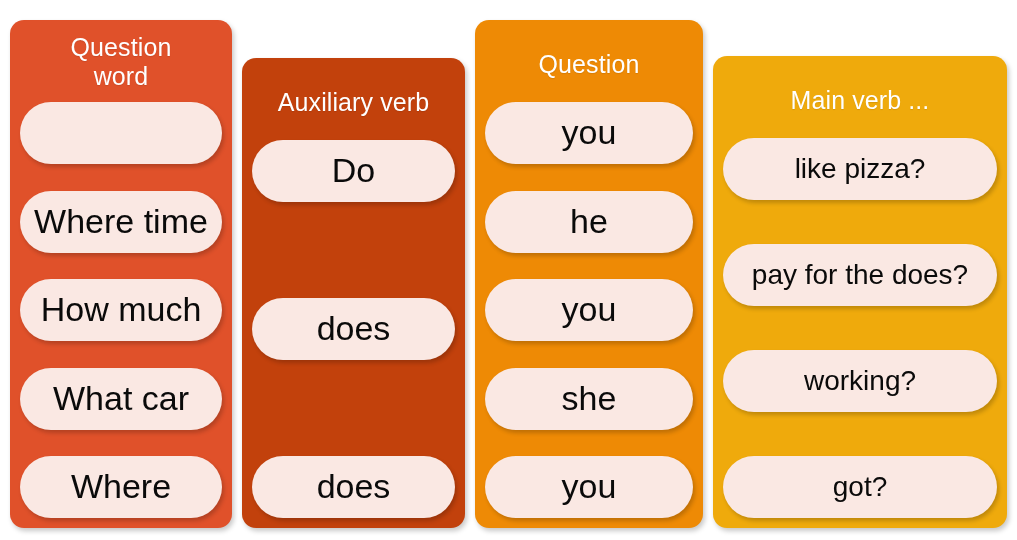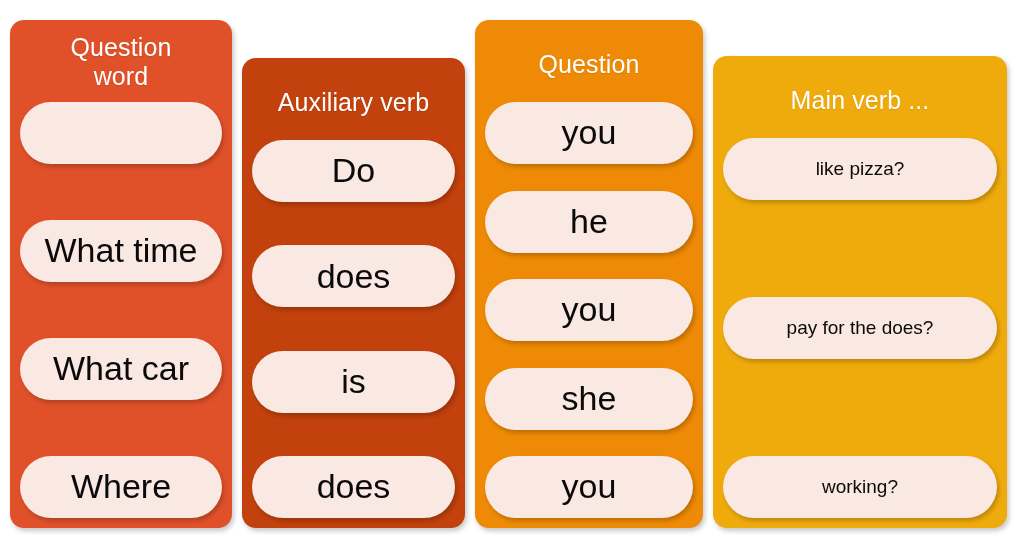--- a/index.html
+++ b/index.html
@@ -78,48 +78,48 @@
     color: #0a0a0a;
     font-size: 34px;
     line-height: 1.1;
     text-align: center;
     box-sizing: border-box;
     padding: 0 8px;
     box-shadow: 2px 3px 4px rgba(0,0,0,0.20);
     white-space: nowrap;
   }
 
-  .col-mainverb .pill { font-size: 19px; }
+  .col-mainverb .pill { font-size: 28px; }
 </style>
 </head>
 <body>
 
 <div id="board">
 
   <div class="column col-question">
     <div class="col-header two-line">
       <span>
         <span>Question</span><br>
         <span>word</span>
       </span>
     </div>
     <div class="cells">
       <div class="pill"></div>
-      <div class="pill">What time</div>
+      <div class="pill">Where time</div>
+      <div class="pill">How much</div>
       <div class="pill">What car</div>
       <div class="pill">Where</div>
     </div>
   </div>
 
   <div class="column col-auxiliary">
     <div class="col-header">Auxiliary verb</div>
     <div class="cells">
       <div class="pill">Do</div>
       <div class="pill">does</div>
-      <div class="pill">is</div>
       <div class="pill">does</div>
     </div>
   </div>
 
   <div class="column col-subject">
     <div class="col-header">Question</div>
     <div class="cells">
       <div class="pill">you</div>
       <div class="pill">he</div>
       <div class="pill">you</div>
@@ -127,16 +127,17 @@
       <div class="pill">you</div>
     </div>
   </div>
 
   <div class="column col-mainverb">
     <div class="col-header">Main verb ...</div>
     <div class="cells">
       <div class="pill">like pizza?</div>
       <div class="pill">pay for the does?</div>
       <div class="pill">working?</div>
+      <div class="pill">got?</div>
     </div>
   </div>
 
 </div>
 
 </body></html>

